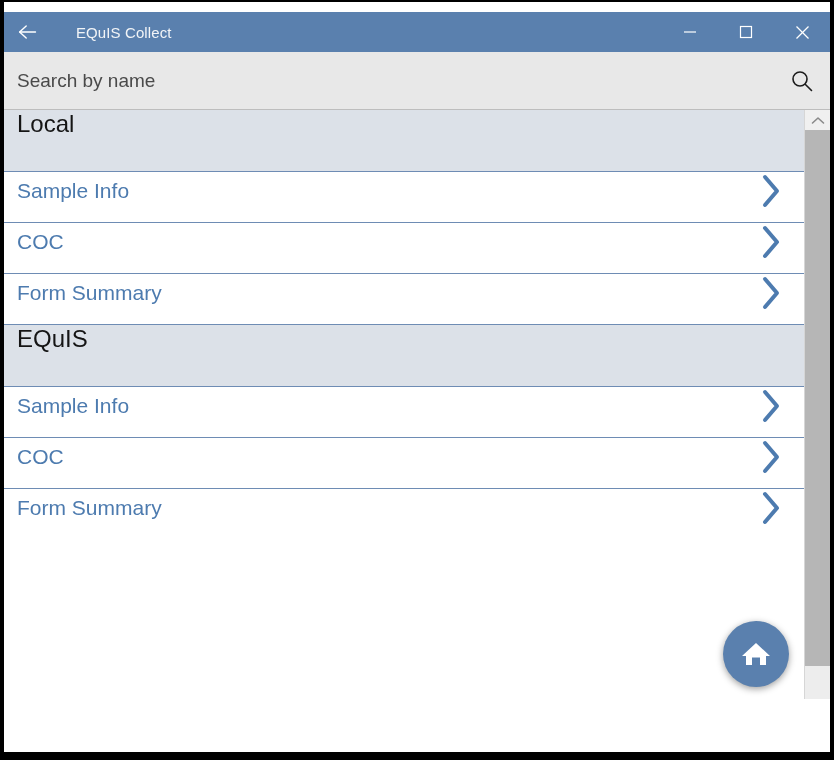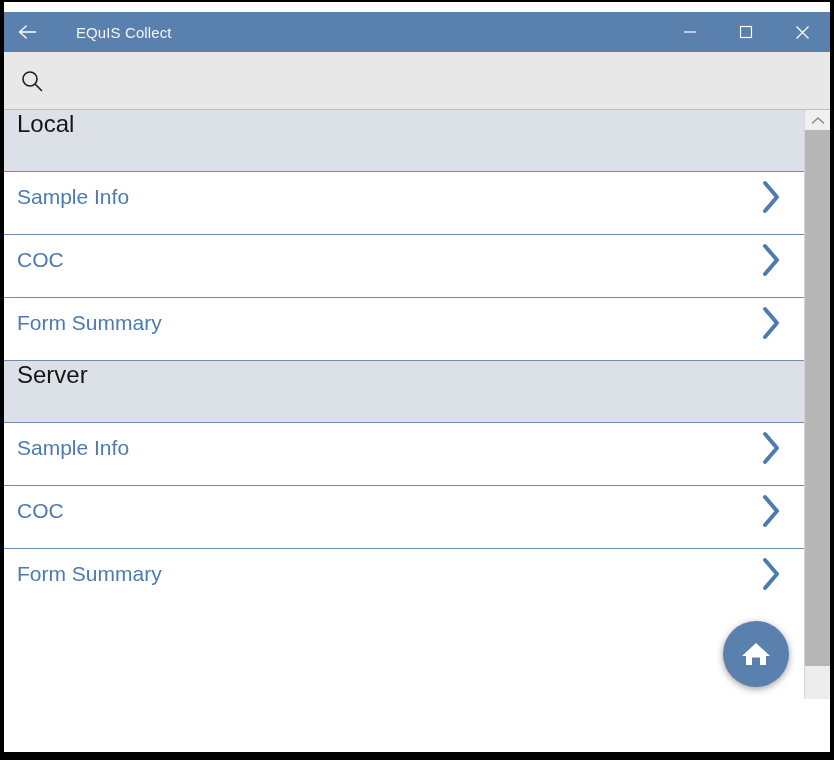--- a/index.html
+++ b/index.html
@@ -162,21 +162,21 @@
     height: 62px;
     background: #DCE1E8;
     display: flex;
     padding-left: 13px;
     box-sizing: border-box;
     border-bottom: 1px solid #6e8cb4;
     font-size: 24px;
     color: #151515;
   }
   .list-row {
-    height: 63px;
+    height: 51px;
     background: #ffffff;
     display: flex;
     align-items: center;
     justify-content: space-between;
     padding: 0 22px 12px 13px;
     box-sizing: border-box;
     border-bottom: 1px solid #6e8cb4;
     cursor: pointer;
   }
   .list-row.no-rule { border-bottom: 1px solid transparent; }
@@ -274,20 +274,21 @@
           <svg width="15" height="15" viewBox="0 0 15 15">
             <line x1="1.5" y1="1.5" x2="13.5" y2="13.5" stroke="#ffffff" stroke-width="1.2"></line>
             <line x1="13.5" y1="1.5" x2="1.5" y2="13.5" stroke="#ffffff" stroke-width="1.2"></line>
           </svg>
         </div>
       </div>
     </div>
 
 
     <div id="searchbar">
+      <input id="search-input" type="text" placeholder="Search by name" style="">
       <div id="search-icon-button">
         <svg width="24" height="24" viewBox="0 0 24 24">
           <circle cx="10" cy="10" r="7" fill="none" stroke="#1c1c1c" stroke-width="1.6"></circle>
           <line x1="15.2" y1="15.2" x2="21.5" y2="21.5" stroke="#1c1c1c" stroke-width="1.6" stroke-linecap="round"></line>
         </svg>
       </div>
     </div>
 
     <div id="list-area">
       <div id="list-scroll-viewport">
@@ -311,21 +312,21 @@
         </div>
 
         <div class="list-row">
           <span class="list-row-label">Form Summary</span>
           <svg class="chevron" width="22" height="34" viewBox="0 0 22 34">
             <path d="M5 3 L17 17 L5 31" fill="none" stroke="#4D7BAF" stroke-width="4" stroke-linecap="round" stroke-linejoin="round"></path>
           </svg>
         </div>
 
         <div class="section-header">
-          <span>Server</span>
+          <span>EQuIS</span>
         </div>
 
         <div class="list-row">
           <span class="list-row-label">Sample Info</span>
           <svg class="chevron" width="22" height="34" viewBox="0 0 22 34">
             <path d="M5 3 L17 17 L5 31" fill="none" stroke="#4D7BAF" stroke-width="4" stroke-linecap="round" stroke-linejoin="round"></path>
           </svg>
         </div>
 
         <div class="list-row">

